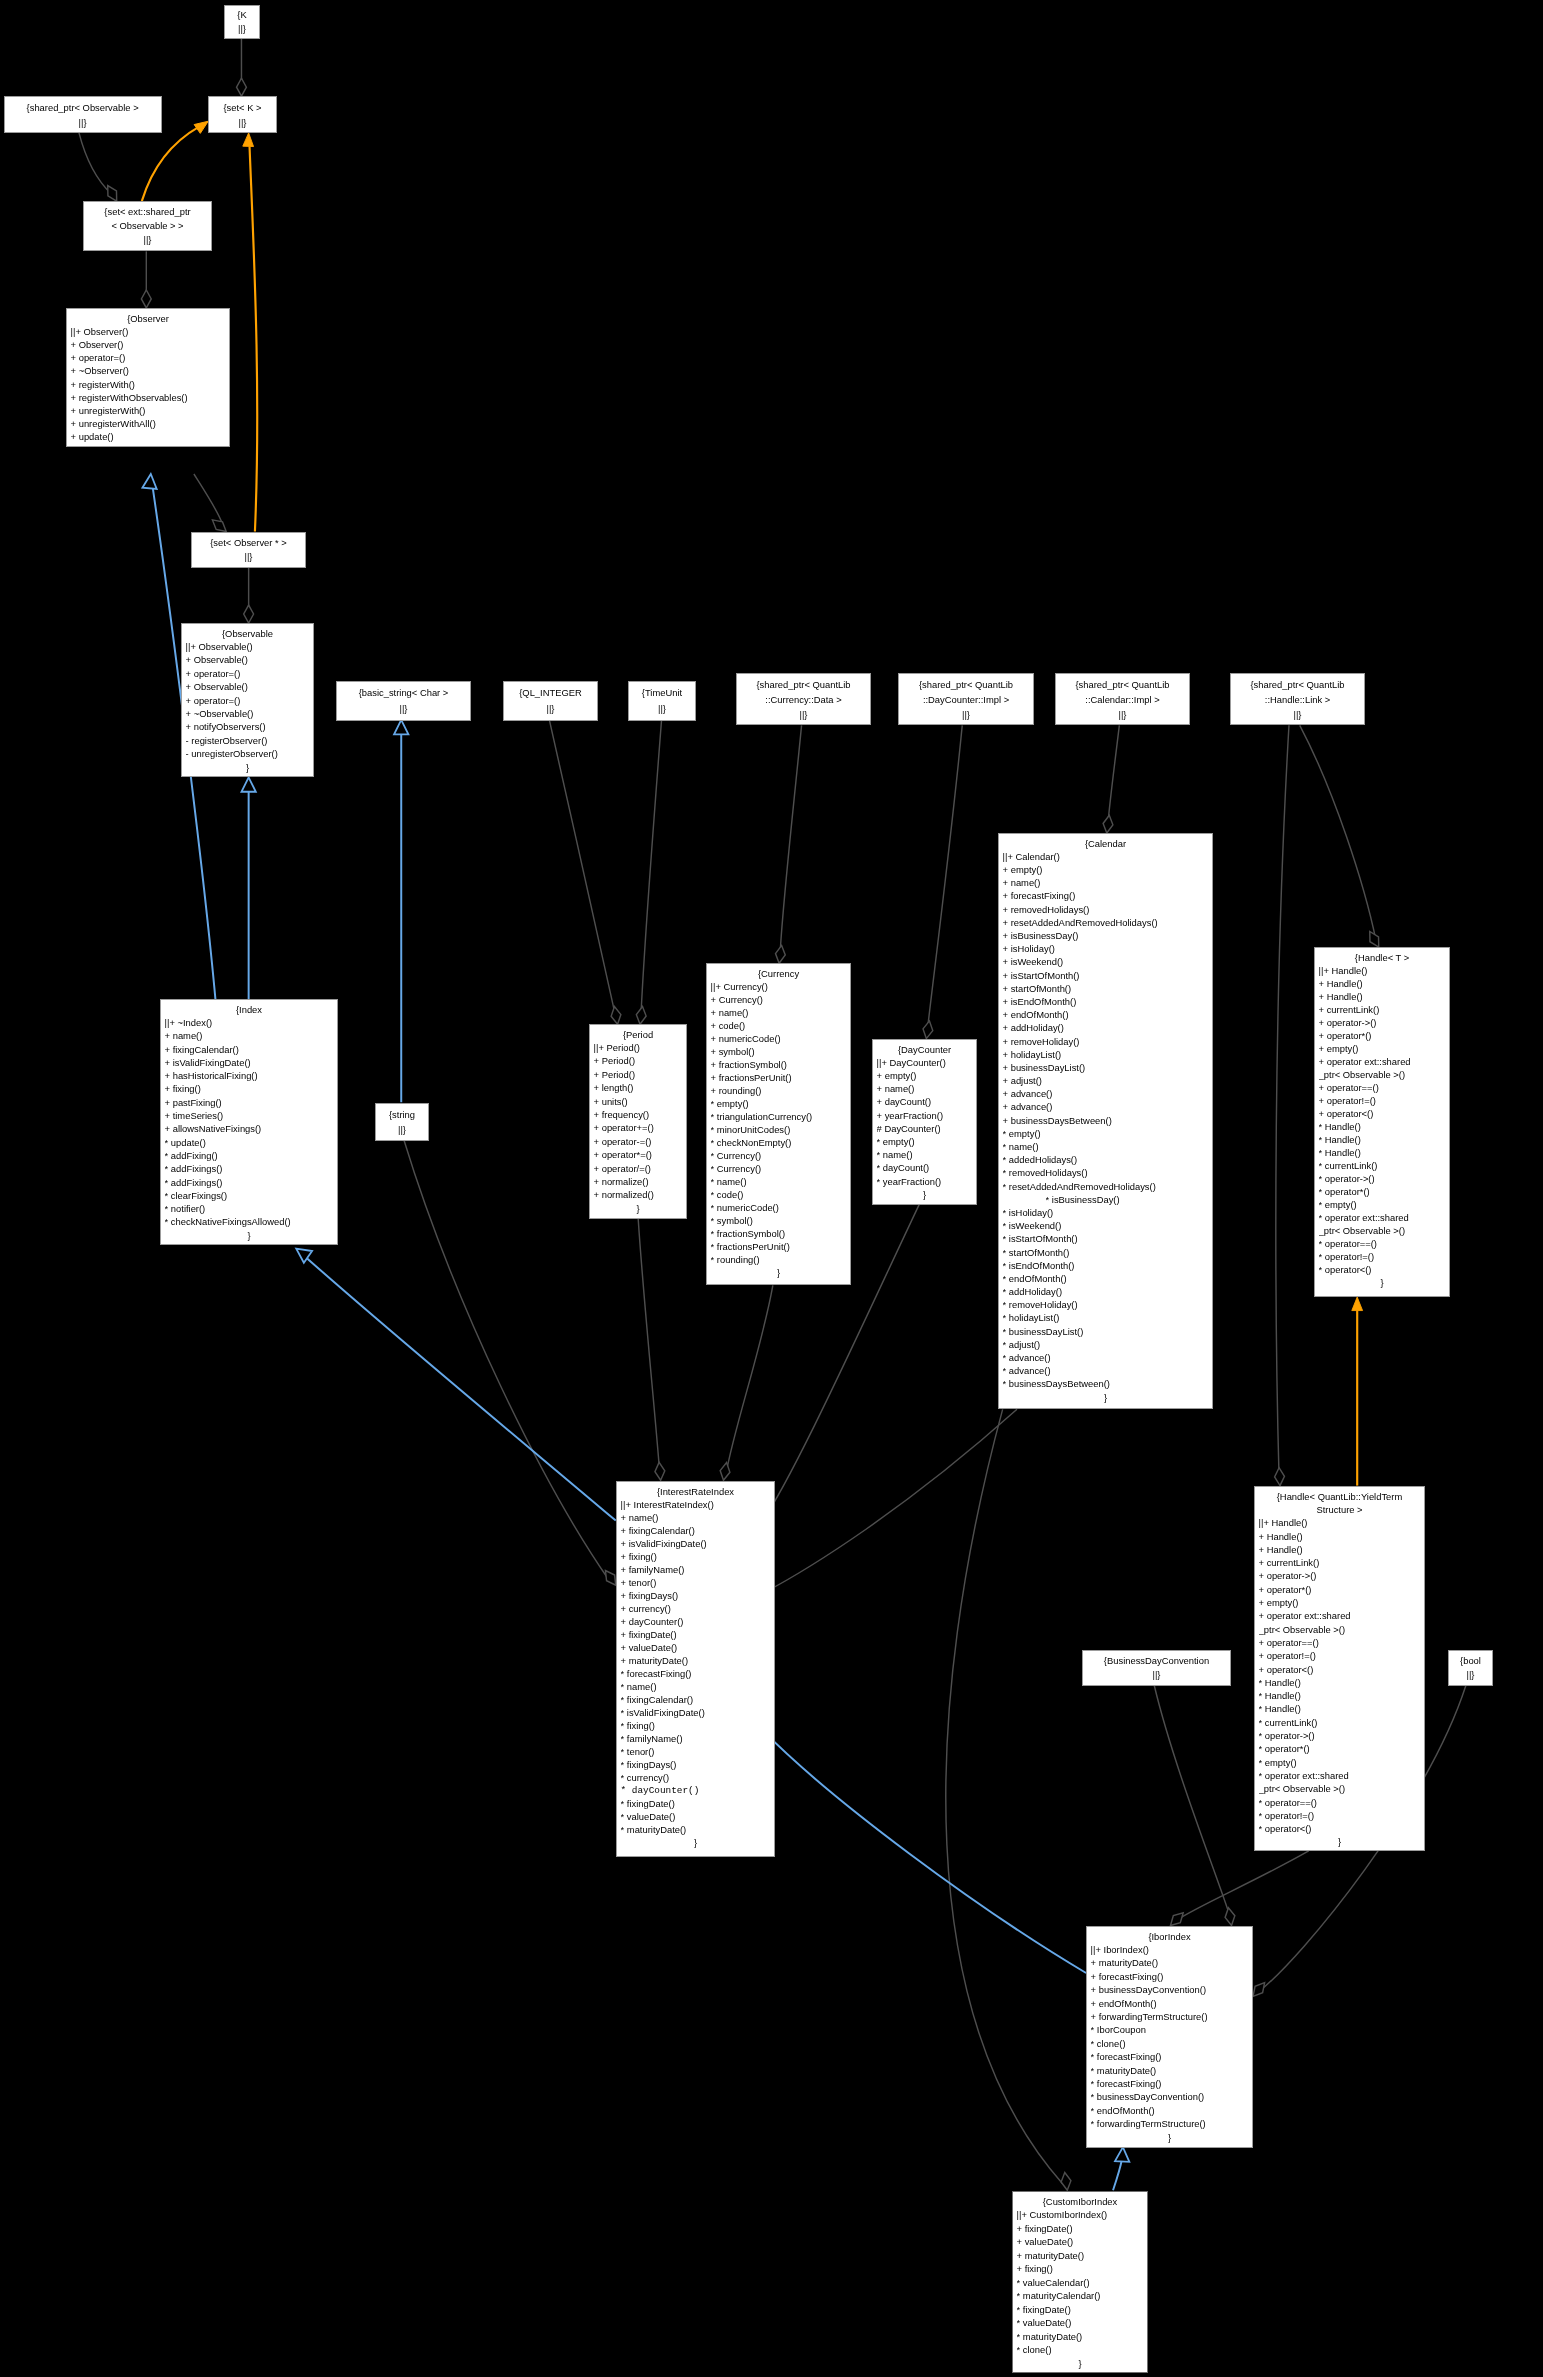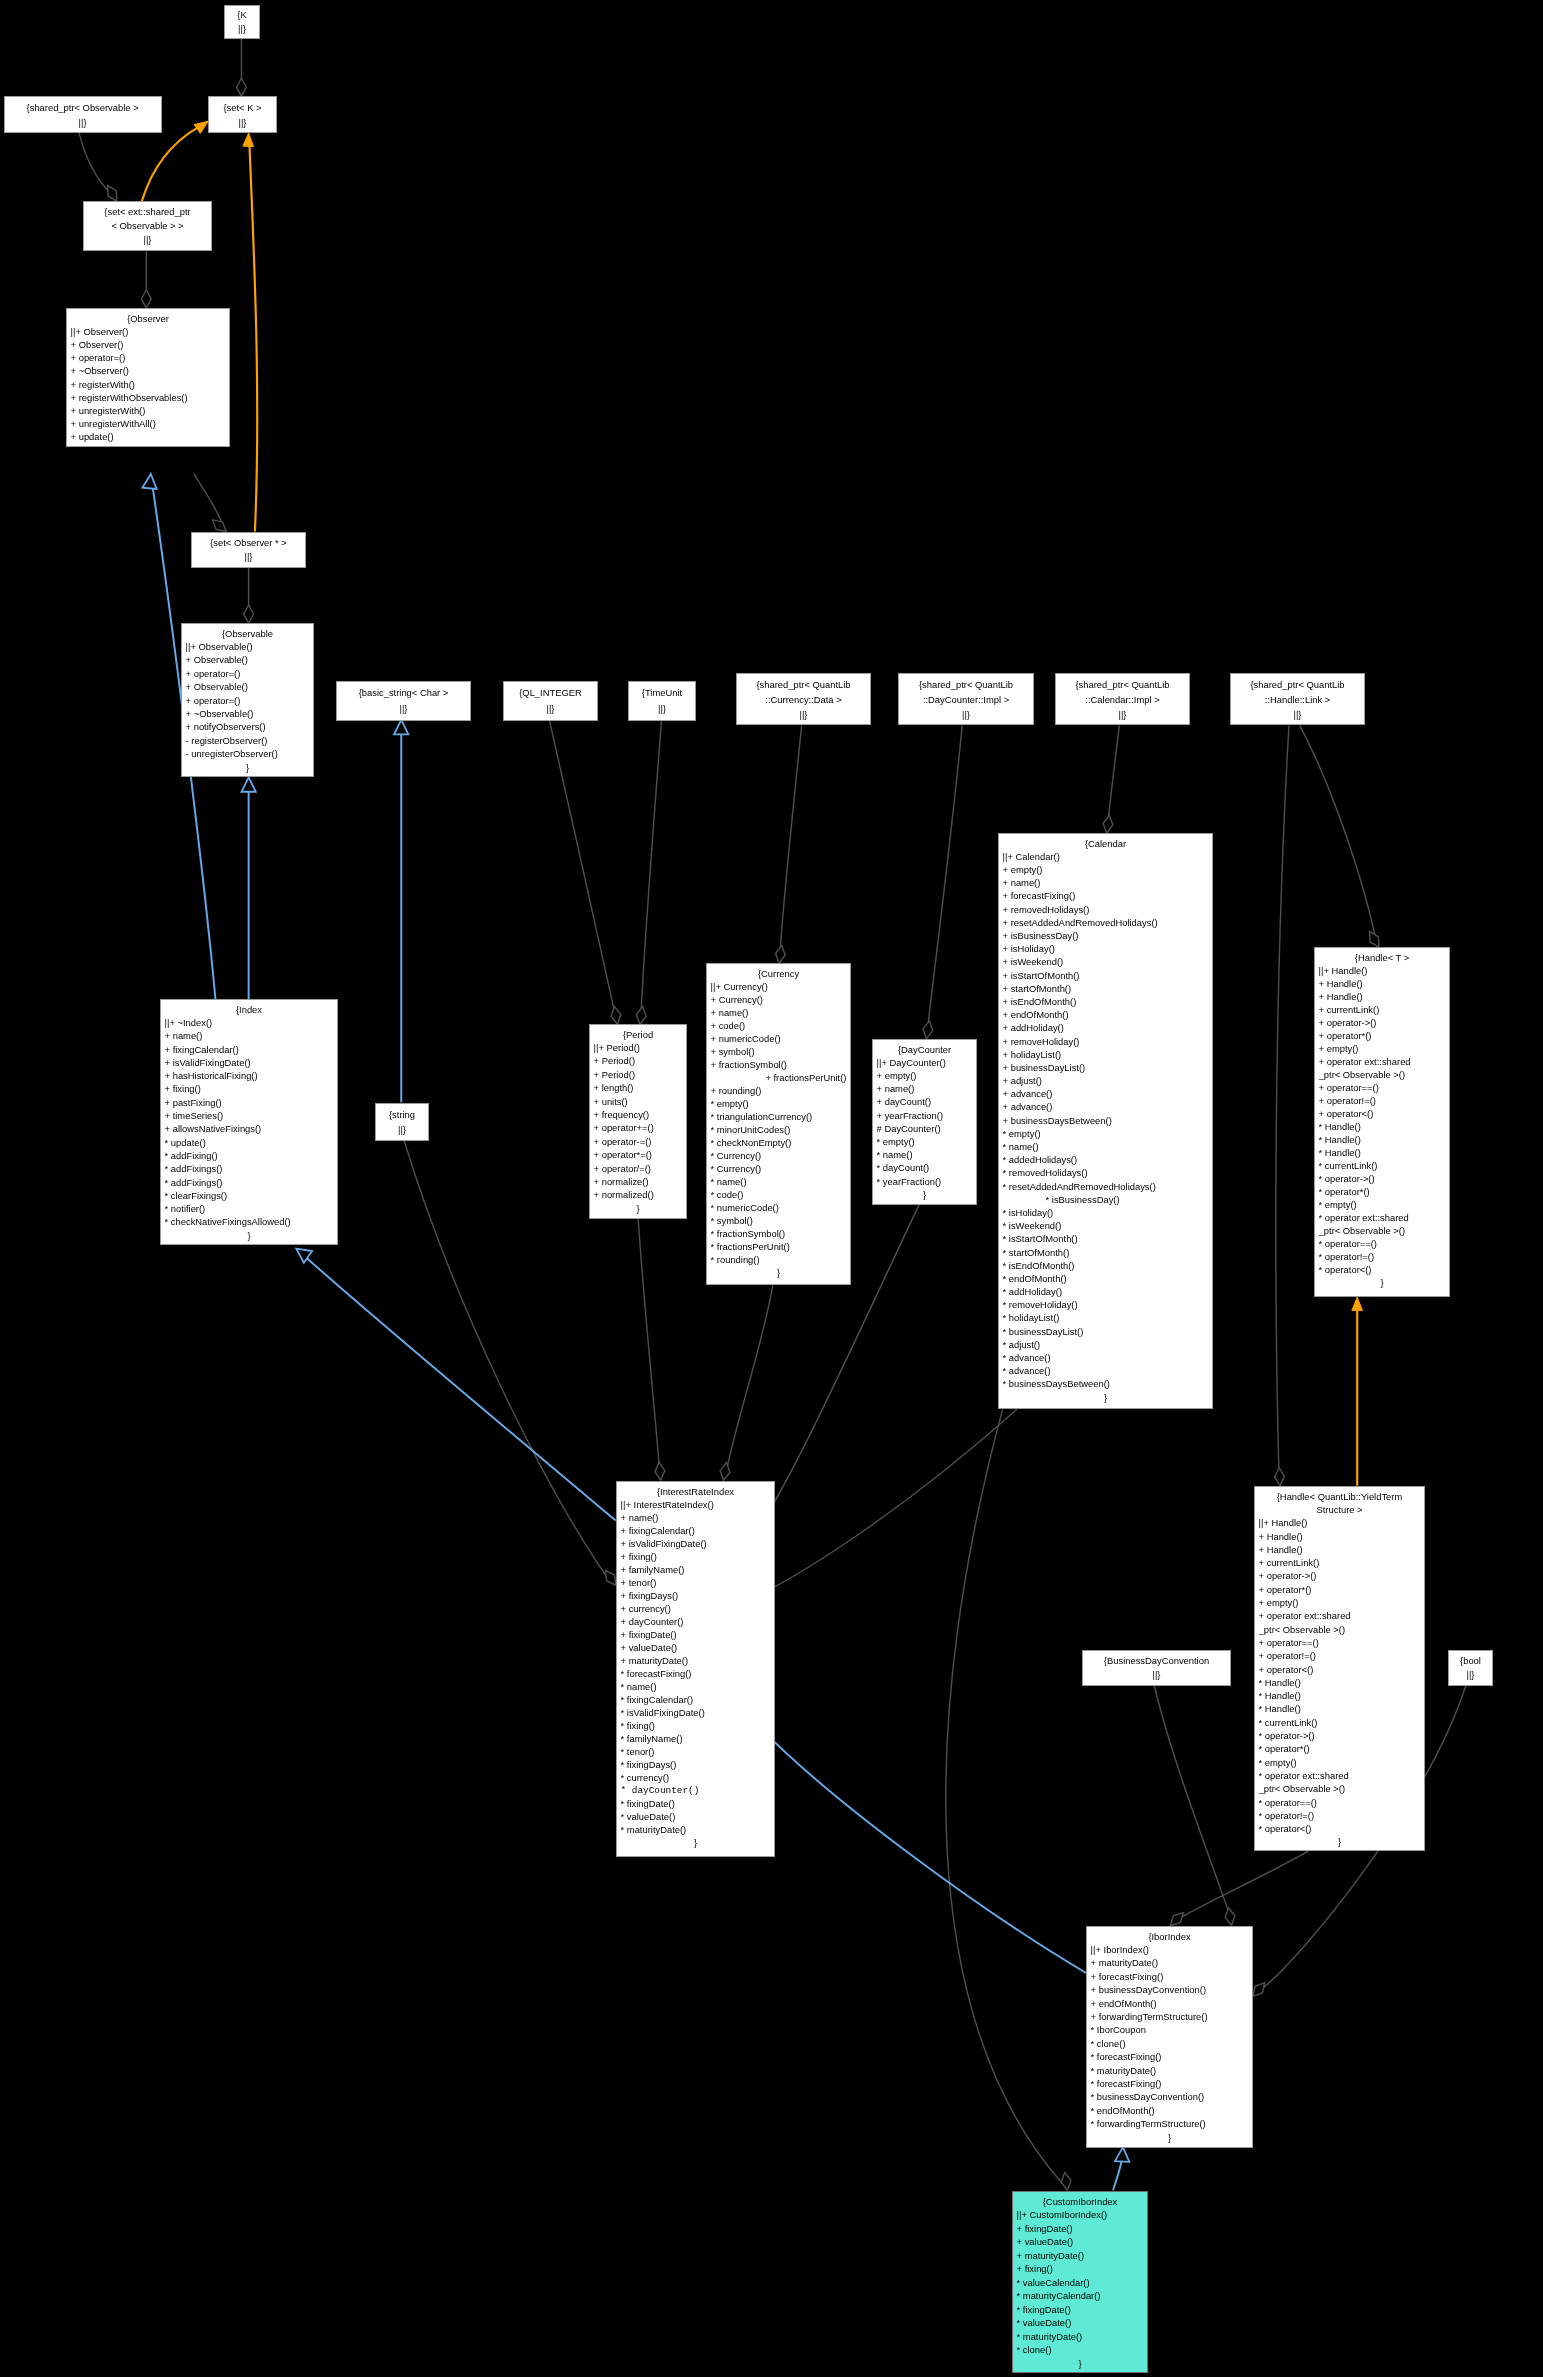--- a/index.html
+++ b/index.html
@@ -1,21 +1,21 @@
 <!DOCTYPE html>
 <html style="font-size:14.4px"><head>
 <meta charset="utf-8">
 <style>
   html,body{margin:0;padding:0;background:#000;}
   #canvas{position:relative;width:1543px;height:2377px;background:#000;overflow:hidden;
           font-family:"Liberation Sans","DejaVu Sans",sans-serif;}
   #edges{position:absolute;left:0;top:0;z-index:1;}
   .node{position:absolute;background:#fff;border:1.8px solid #9c9c9c;box-sizing:border-box;
         color:#000;font-size:9.4px;z-index:2;padding:2.7px 3.6px 0 3.6px;overflow:hidden;cursor:pointer;}
-  .node.hl{background:#5eead4;border-color:#707070;}
+  .node.hl{background:#ffffff;border-color:#707070;}
   .ln{white-space:nowrap;overflow:hidden;}
   .ln.ctr{text-align:center;}
 </style>
 </head>
 <body>
 
 <div id="canvas">
   <svg id="edges" width="1543" height="2377" viewBox="0 0 1719 2648">
       <path d="M269,43 L269,97" fill="none" stroke="#4e4e4e" stroke-width="1.6"></path>
       <polygon points="0,0 -5.5,10 0,20 5.5,10" fill="#000" stroke="#4e4e4e" stroke-width="1.6" transform="translate(269,107) rotate(180)"></polygon>
@@ -200,21 +200,21 @@
     </div>
     <div class="node" style="left: 706px; top: 963px; width: 145px; height: 322px;">
       <div class="ln ctr" style="height: 13px; line-height: 13px;">{Currency</div>
       <div class="ln" style="height: 13px; line-height: 13px;">||+ Currency()</div>
       <div class="ln" style="height: 13px; line-height: 13px;">+ Currency()</div>
       <div class="ln" style="height: 13px; line-height: 13px;">+ name()</div>
       <div class="ln" style="height: 13px; line-height: 13px;">+ code()</div>
       <div class="ln" style="height: 13px; line-height: 13px;">+ numericCode()</div>
       <div class="ln" style="height: 13px; line-height: 13px;">+ symbol()</div>
       <div class="ln" style="height: 13px; line-height: 13px;">+ fractionSymbol()</div>
-      <div class="ln" style="height: 13px; line-height: 13px; text-align: right;">+ fractionsPerUnit()</div>
+      <div class="ln" style="height: 13px; line-height: 13px;">+ fractionsPerUnit()</div>
       <div class="ln" style="height: 13px; line-height: 13px;">+ rounding()</div>
       <div class="ln" style="height: 13px; line-height: 13px;">* empty()</div>
       <div class="ln" style="height: 13px; line-height: 13px;">* triangulationCurrency()</div>
       <div class="ln" style="height: 13px; line-height: 13px;">* minorUnitCodes()</div>
       <div class="ln" style="height: 13px; line-height: 13px;">* checkNonEmpty()</div>
       <div class="ln" style="height: 13px; line-height: 13px;">* Currency()</div>
       <div class="ln" style="height: 13px; line-height: 13px;">* Currency()</div>
       <div class="ln" style="height: 13px; line-height: 13px;">* name()</div>
       <div class="ln" style="height: 13px; line-height: 13px;">* code()</div>
       <div class="ln" style="height: 13px; line-height: 13px;">* numericCode()</div>

